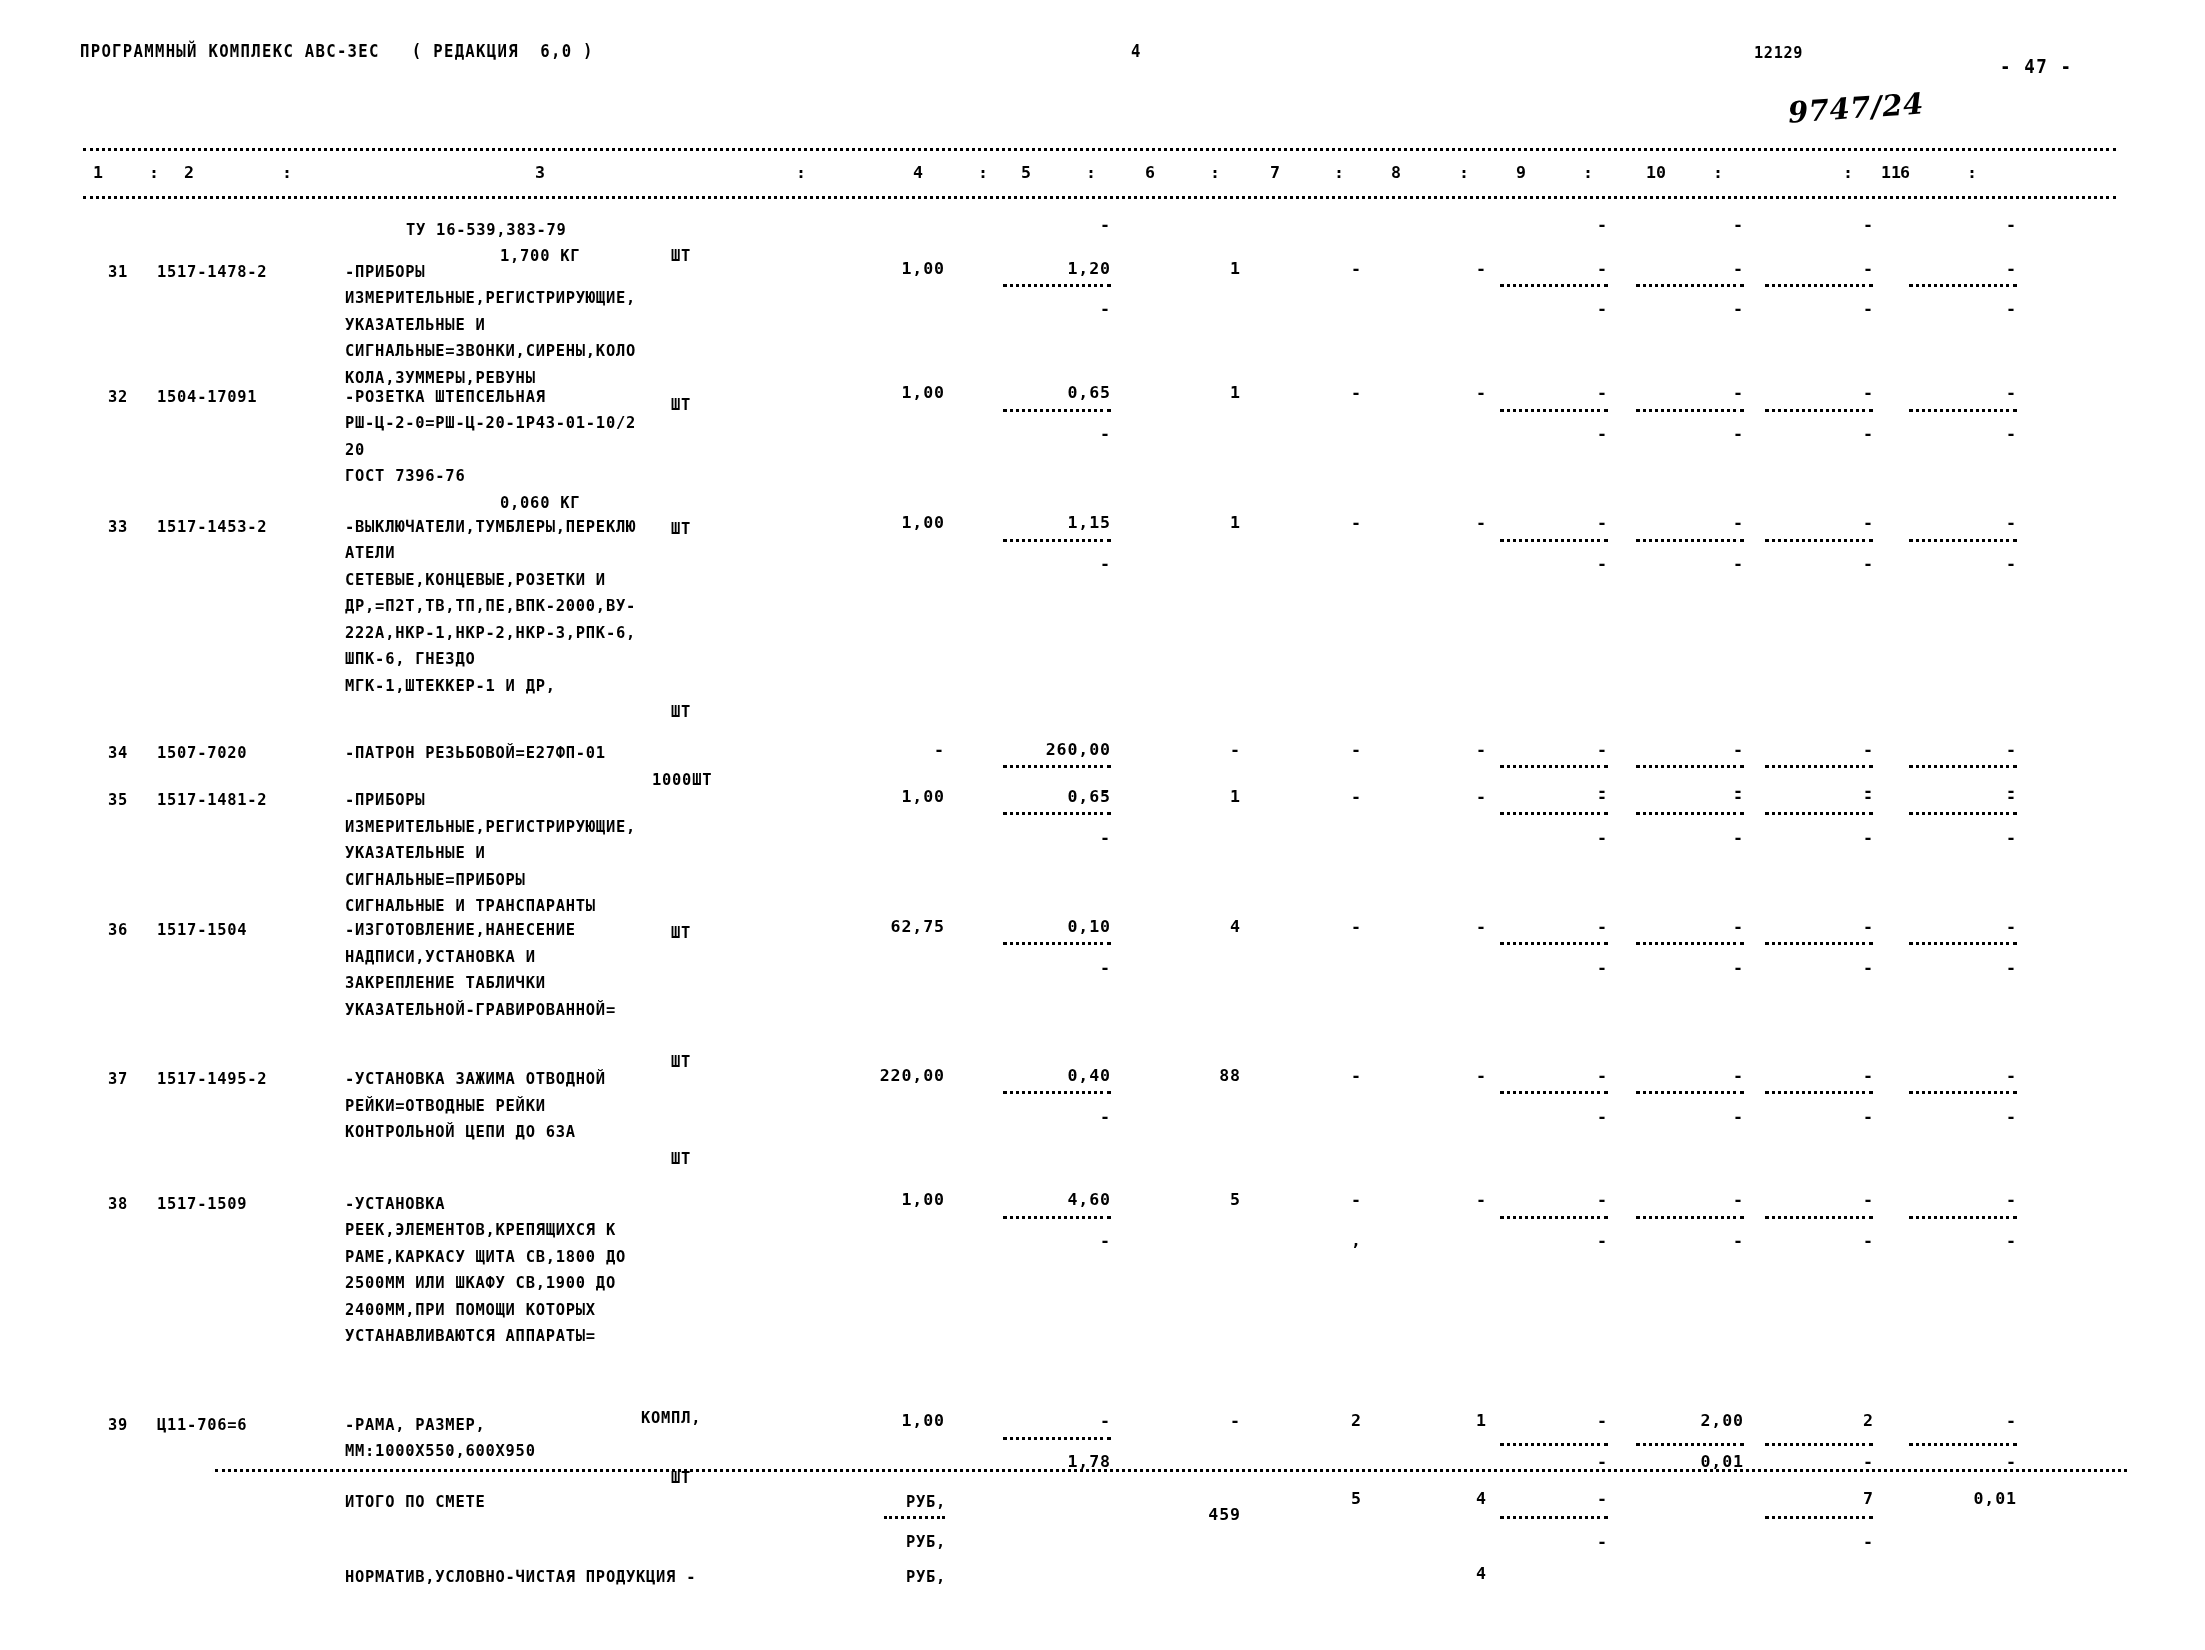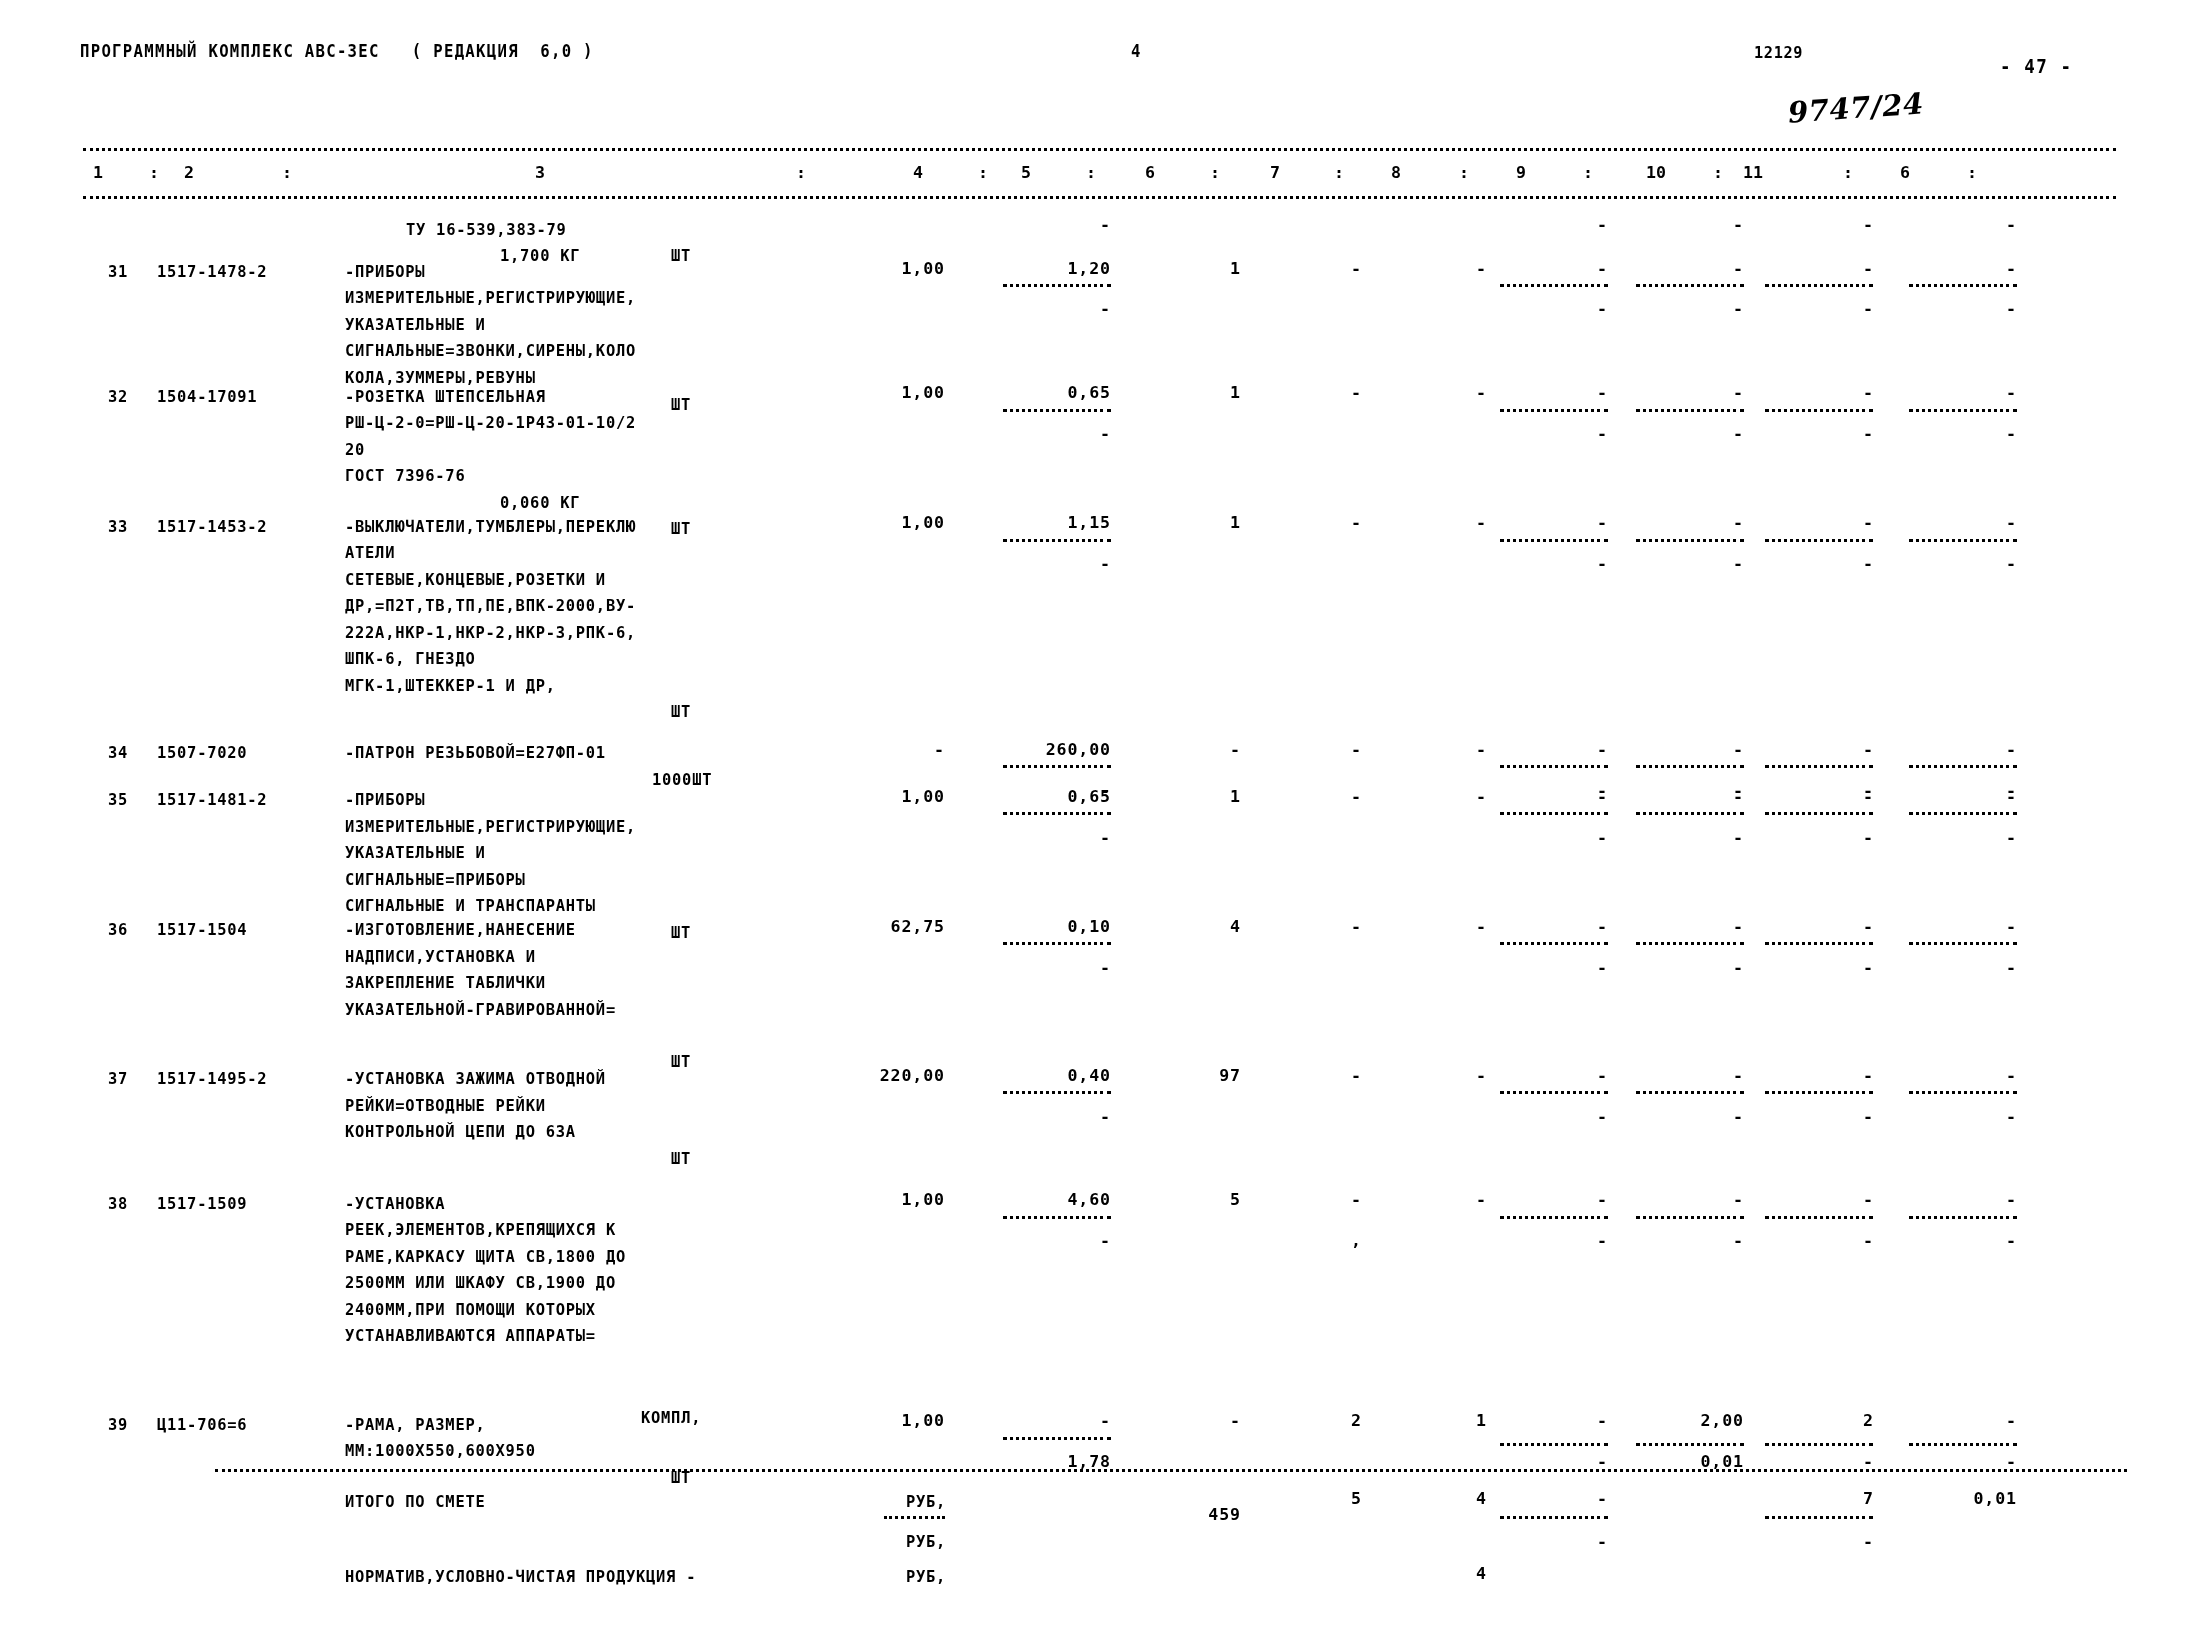--- a/index.html
+++ b/index.html
@@ -75,21 +75,21 @@
       <div class="colhdr" style="left: 93px;">1</div>
       <div class="colhdr" style="left: 184px;">2</div>
       <div class="colhdr" style="left: 535px;">3</div>
       <div class="colhdr" style="left: 913px;">4</div>
       <div class="colhdr" style="left: 1021px;">5</div>
       <div class="colhdr" style="left: 1145px;">6</div>
       <div class="colhdr" style="left: 1270px;">7</div>
       <div class="colhdr" style="left: 1391px;">8</div>
       <div class="colhdr" style="left: 1516px;">9</div>
       <div class="colhdr" style="left: 1646px;">10</div>
-      <div class="colhdr" style="left: 1743px;">11</div>
+      <div class="colhdr" style="left: 1881px;">11</div>
       <div class="colhdr" style="left: 1900px;">6</div>
       <div class="colhdr" style="left: 149px;">:</div>
       <div class="colhdr" style="left: 282px;">:</div>
       <div class="colhdr" style="left: 796px;">:</div>
       <div class="colhdr" style="left: 978px;">:</div>
       <div class="colhdr" style="left: 1086px;">:</div>
       <div class="colhdr" style="left: 1210px;">:</div>
       <div class="colhdr" style="left: 1334px;">:</div>
       <div class="colhdr" style="left: 1459px;">:</div>
       <div class="colhdr" style="left: 1583px;">:</div>
@@ -267,21 +267,21 @@
       <div class="num" style="left: 1730px; width: 144px; top: 958px;">-</div>
       <div class="num" style="left: 1873px; width: 144px; top: 958px;">-</div>
       <div class="row-line" style="left: 108px; top: 1069px;">37</div>
       <div class="row-line" style="left: 157px; top: 1069px;">1517-1495-2</div>
       <div class="row-line" style="left: 345px; top: 1069px;">-УСТАНОВКА ЗАЖИМА ОТВОДНОЙ</div>
       <div class="row-line" style="left: 345px; top: 1096px;">РЕЙКИ=ОТВОДНЫЕ РЕЙКИ</div>
       <div class="row-line" style="left: 345px; top: 1122px;">КОНТРОЛЬНОЙ ЦЕПИ ДО 63А</div>
       <div class="row-line" style="left: 671px; top: 1149px;">ШТ</div>
       <div class="num" style="left: 801px; width: 144px; top: 1066px;">220,00</div>
       <div class="num" style="left: 967px; width: 144px; top: 1066px;">0,40</div>
-      <div class="num" style="left: 1097px; width: 144px; top: 1066px;">97</div>
+      <div class="num" style="left: 1097px; width: 144px; top: 1066px;">88</div>
       <div class="num" style="left: 1218px; width: 144px; top: 1066px;">-</div>
       <div class="num" style="left: 1343px; width: 144px; top: 1066px;">-</div>
       <div class="num" style="left: 1464px; width: 144px; top: 1066px;">-</div>
       <div class="num" style="left: 1600px; width: 144px; top: 1066px;">-</div>
       <div class="num" style="left: 1730px; width: 144px; top: 1066px;">-</div>
       <div class="num" style="left: 1873px; width: 144px; top: 1066px;">-</div>
       <div class="minirule" style="left: 1003px; width: 108px; top: 1091px;"></div>
       <div class="minirule" style="left: 1500px; width: 108px; top: 1091px;"></div>
       <div class="minirule" style="left: 1636px; width: 108px; top: 1091px;"></div>
       <div class="minirule" style="left: 1765px; width: 108px; top: 1091px;"></div>

